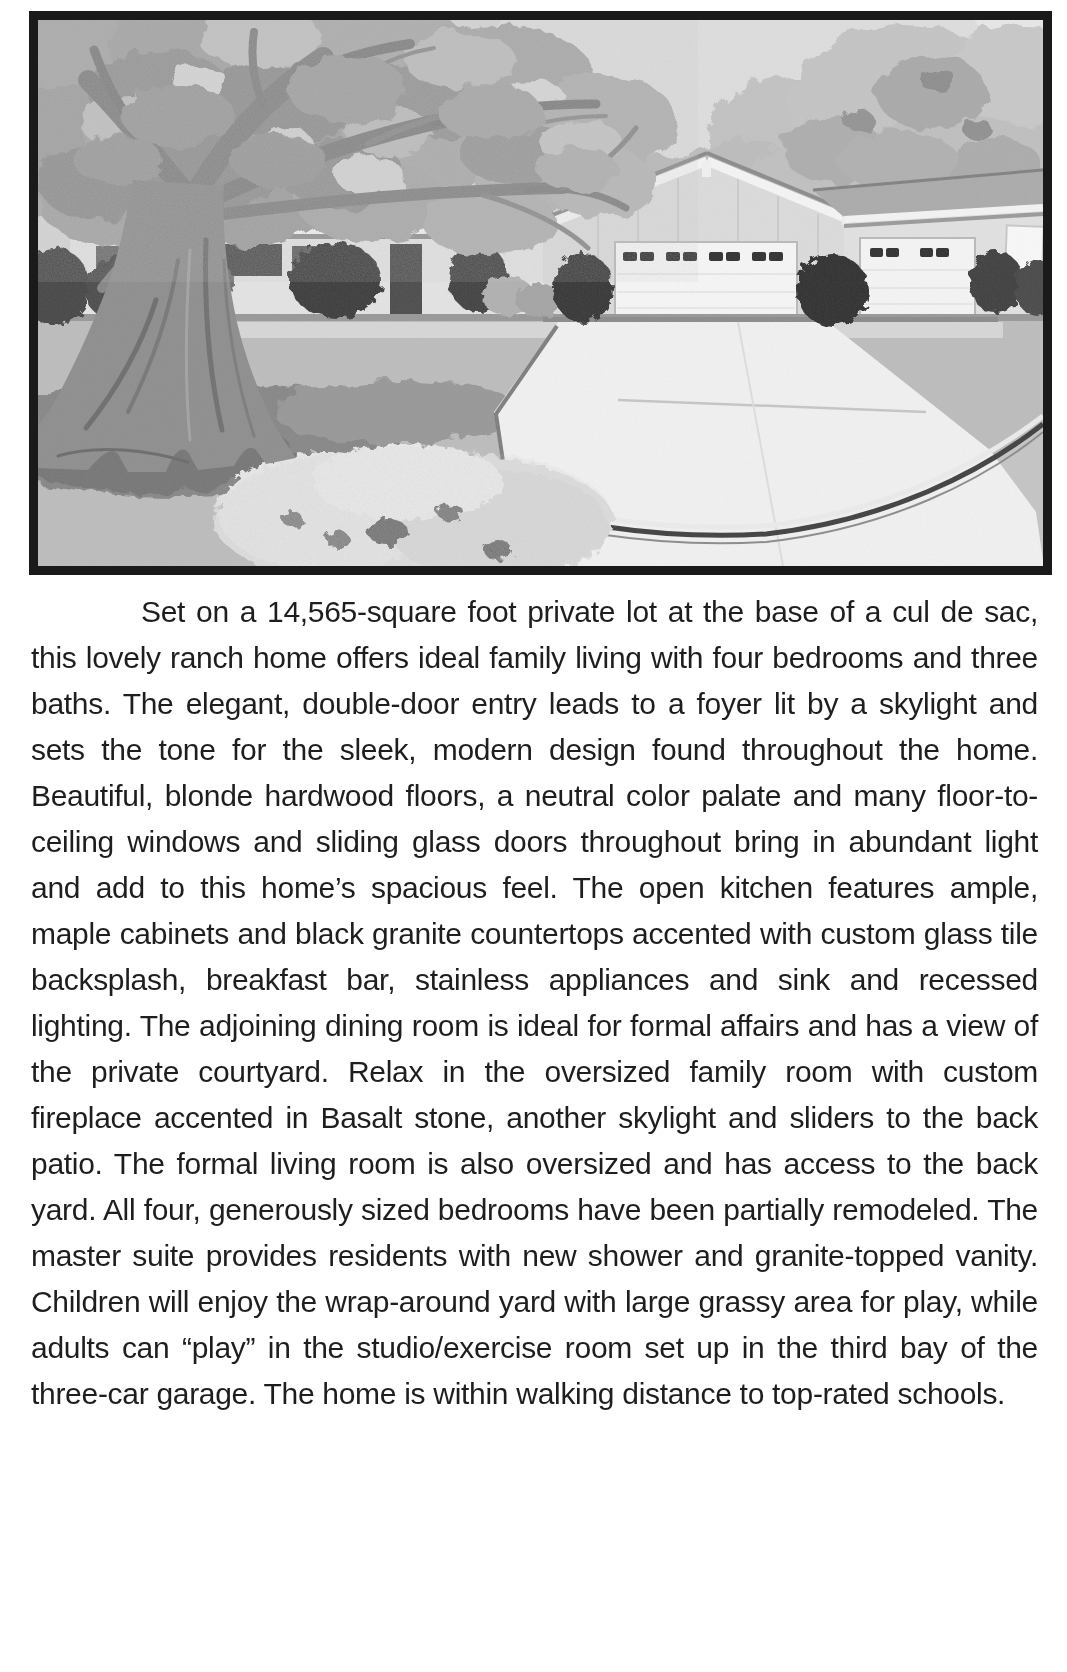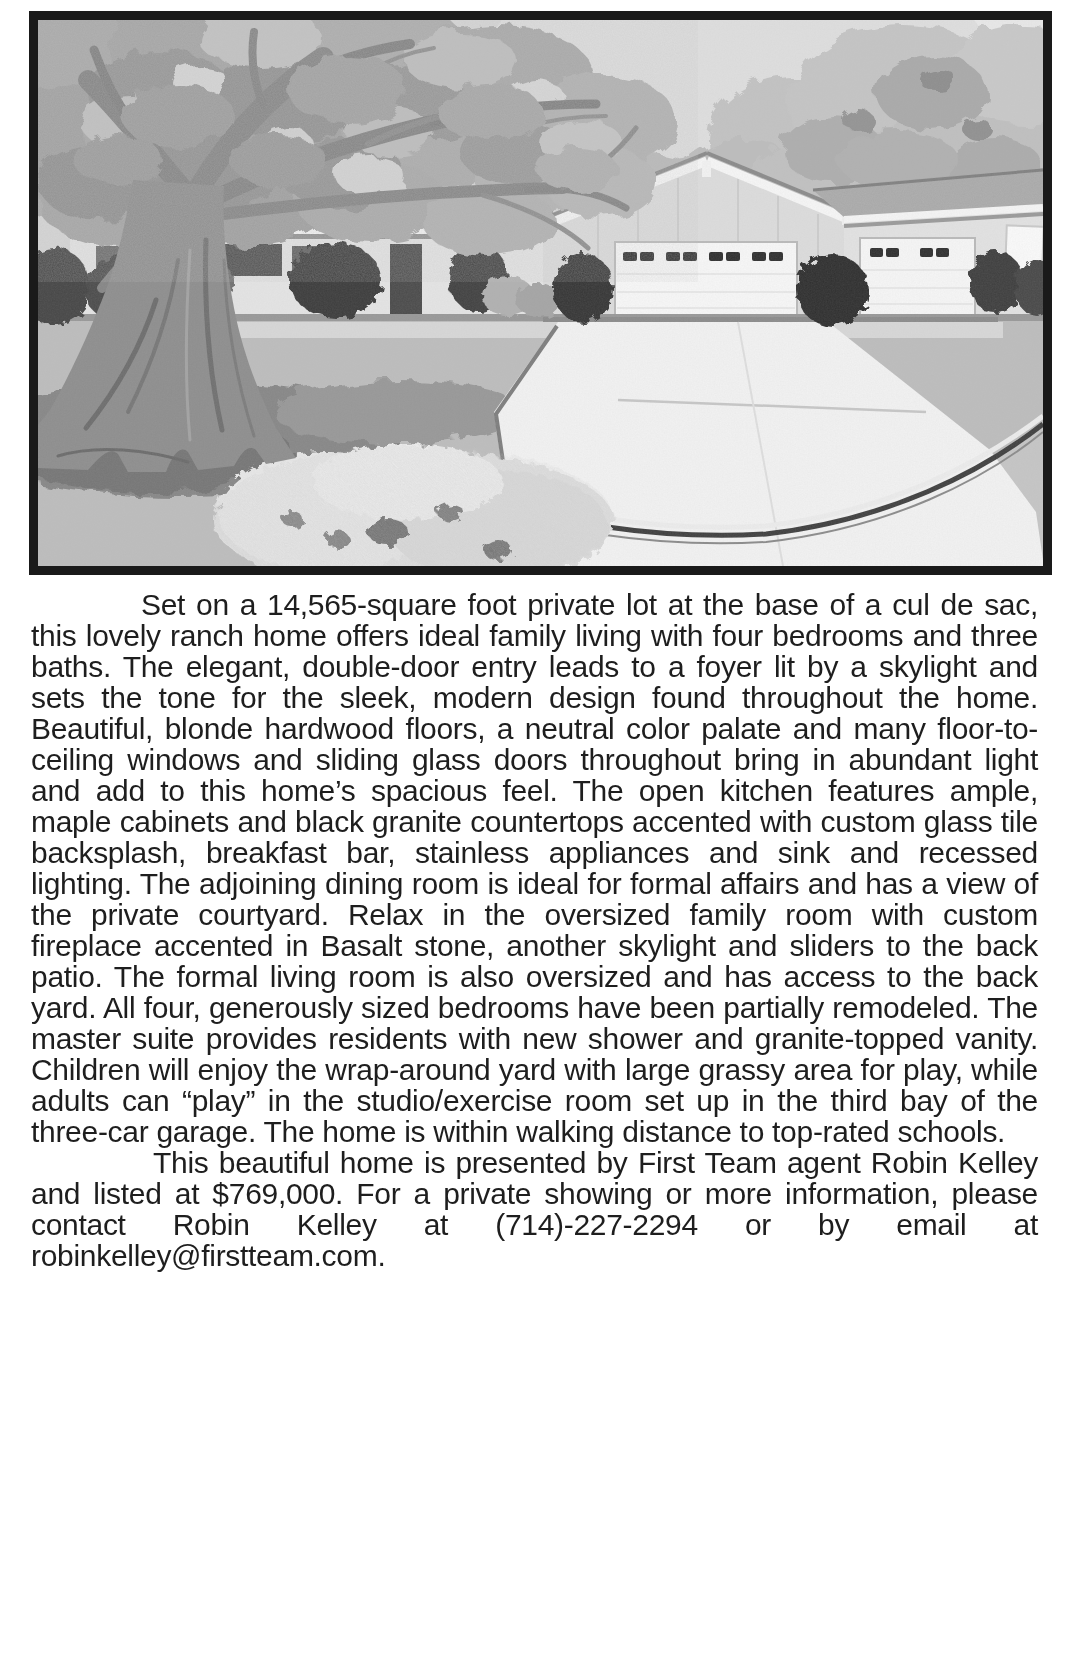--- a/index.html
+++ b/index.html
@@ -25,21 +25,21 @@
     font-size:72px;
     line-height:63px;
     letter-spacing:-2px;
     color:#141414;
     -webkit-font-smoothing:antialiased;
   }
   .headline .hl{display:block;transform:scaleY(1.04);transform-origin:top center;}
   .body-copy{
     margin:14px 29px 0 31px;
     font-size:30px;
-    line-height:31px;
+    line-height:46px;
     letter-spacing:-0.3px;
     text-align:justify;
     color:#1e1e1e;
   }
   .body-copy p{margin:0;padding:0;}
   .para-1{text-indent:110px;}
   .para-2{text-indent:122px;}
 </style>
 </head>
 <body>
@@ -295,16 +295,15 @@
         <rect x="0" y="0" width="660" height="262" filter="url(#fSpeck)" fill="#999999"></rect>
       </g>
 
       <rect x="0" y="0" width="1005" height="546" filter="url(#fGrain)" fill="#888888"></rect>
     </svg>
   </figure>
 
 
   <div class="body-copy">
     <p class="para-1">Set on a 14,565-square foot private lot at the base of a cul de sac, this lovely ranch home offers ideal family living with four bedrooms and three baths. The elegant, double-door entry leads to a foyer lit by a skylight and sets the tone for the sleek, modern design found throughout the home. Beautiful, blonde hardwood floors, a neutral color palate and many floor-to-ceiling windows and sliding glass doors throughout bring in abundant light and add to this home’s spacious feel. The open kitchen features ample, maple cabinets and black granite countertops accented with custom glass tile backsplash, breakfast bar, stainless appliances and sink and recessed lighting. The adjoining dining room is ideal for formal affairs and has a view of the private courtyard. Relax in the oversized family room with custom fireplace accented in Basalt stone, another skylight and sliders to the back patio. The formal living room is also oversized and has access to the back yard. All four, generously sized bedrooms have been partially remodeled. The master suite provides residents with new shower and granite-topped vanity. Children will enjoy the wrap-around yard with large grassy area for play, while adults can “play” in the studio/exercise room set up in the third bay of the three-car garage. The home is within walking distance to top-rated schools.</p>
-    <p class="para-2">This beautiful home is presented by First Team agent Robin Kelley and listed at $769,000. For a private showing or more information, please contact Robin Kelley at (714)-227-2294 or by email at robinkelley@firstteam.com.</p>
   </div>
 
 </div>
 
 </body></html>

